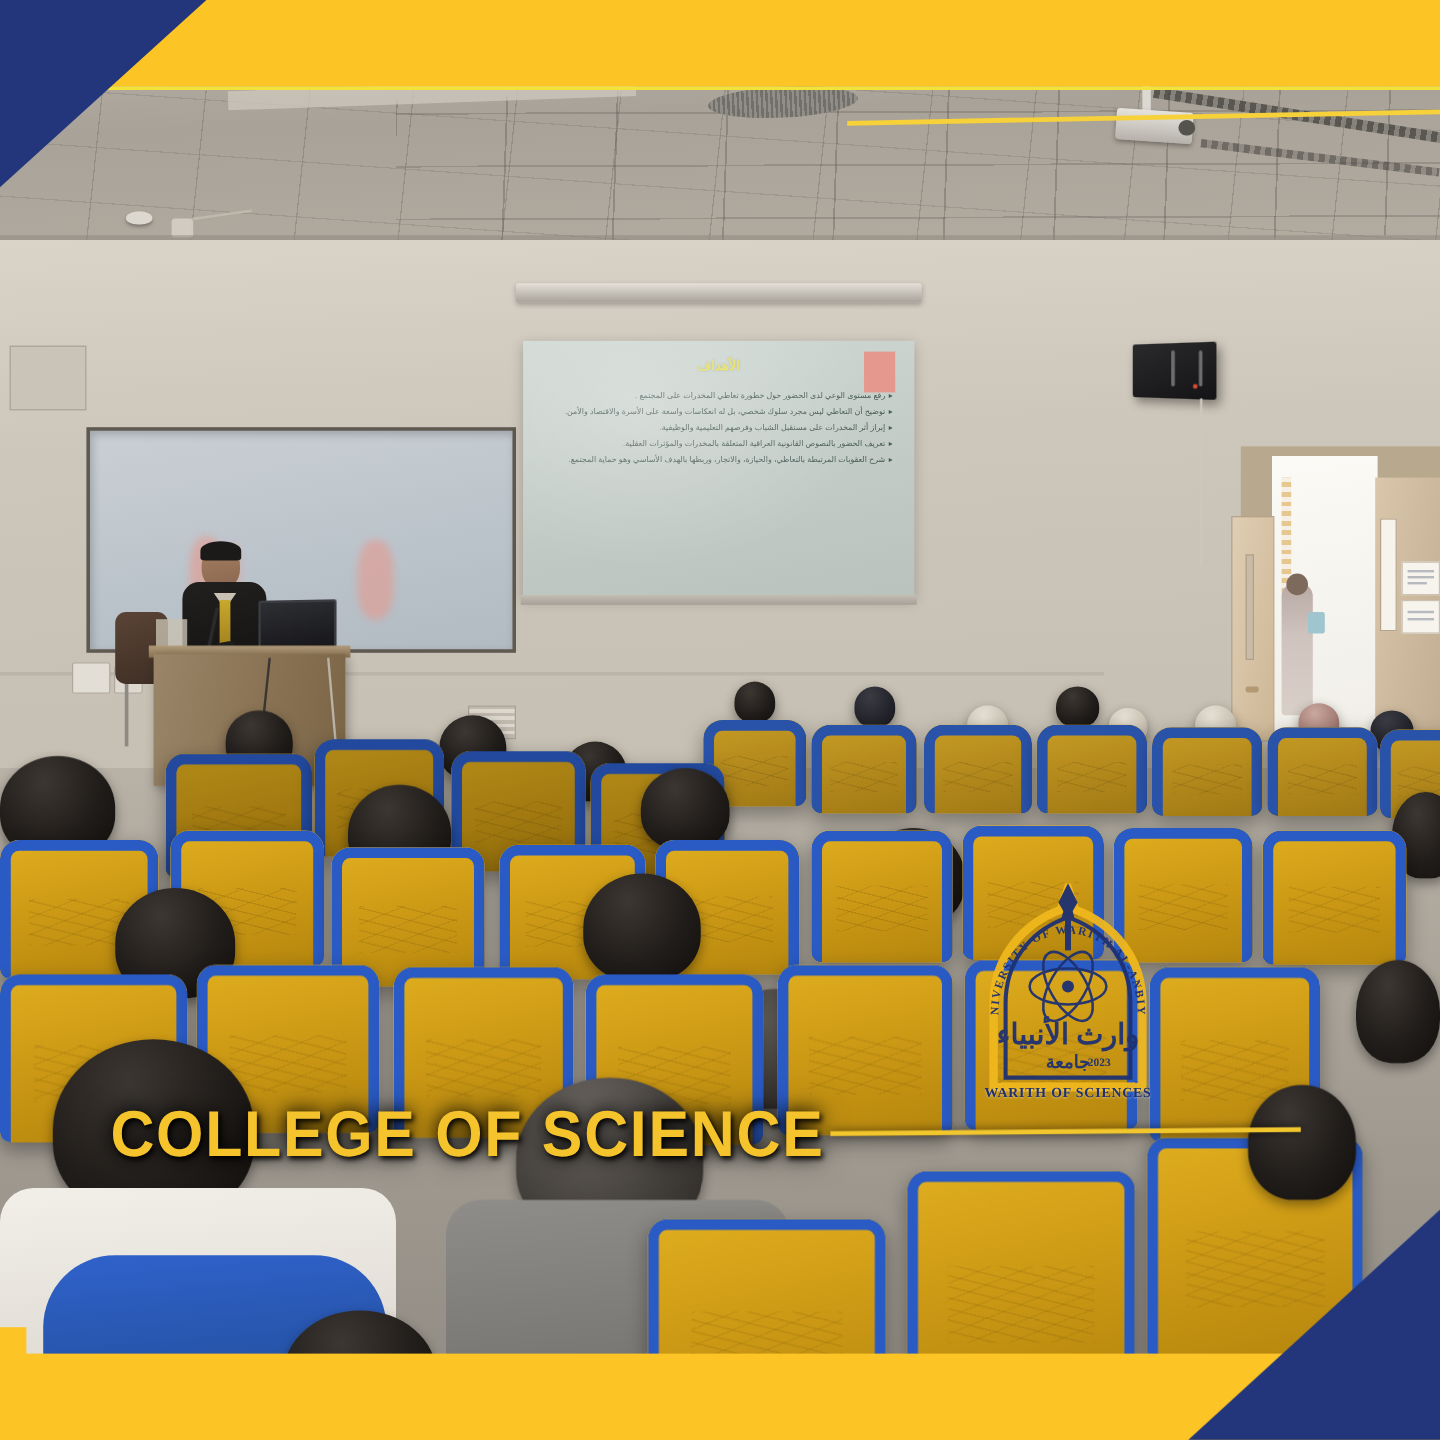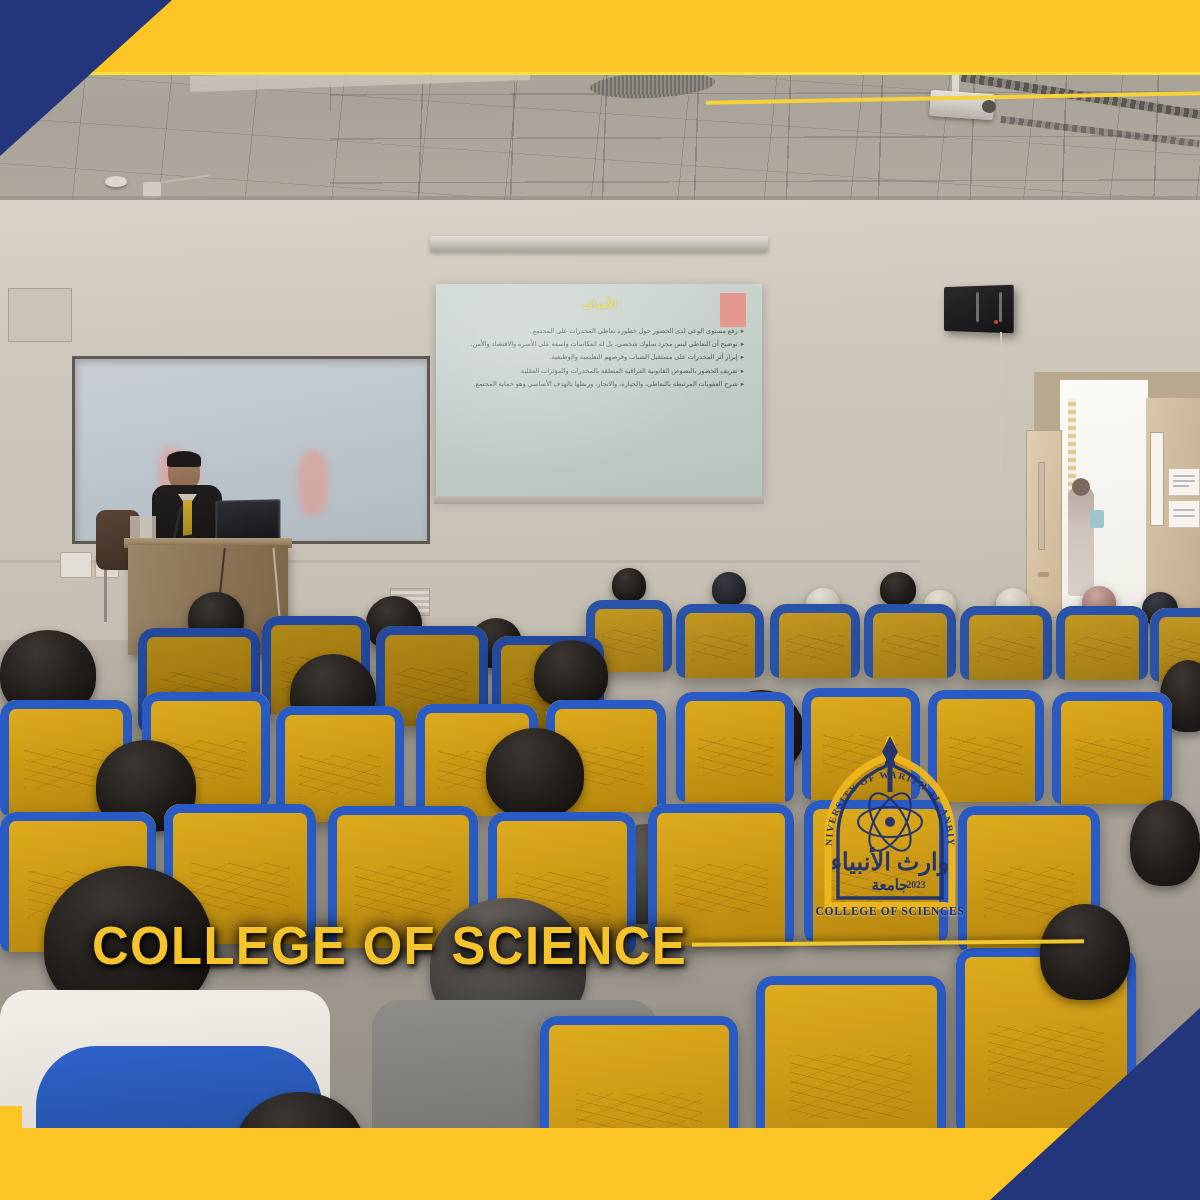--- a/index.html
+++ b/index.html
@@ -696,21 +696,21 @@
 
       <g fill="#1E3172" font-family="Liberation Serif, serif">
         <text x="78" y="134" text-anchor="middle" font-size="24" font-weight="bold">وارث الأنبياء</text>
         <text x="78" y="154" text-anchor="middle" font-size="15" font-weight="bold">جامعة</text>
       </g>
       <text x="104" y="152" text-anchor="middle" font-family="Liberation Serif, serif" font-size="9.5" font-weight="bold" fill="#1E3172">2023</text>
 
       <rect x="22" y="166" width="112" height="5" fill="#F0B81E"></rect>
     </svg>
   </div>
-  <div class="logo-caption">COLLEGE OF SCIENCES</div>
+  <div class="logo-caption">WARITH OF SCIENCES</div>
 
   <div class="top-yellow"></div>
   <div class="top-yellow-line"></div>
   <div class="corner-navy-tl"></div>
   <div class="thin-line-top"></div>
 
   <div class="bottom-left-strip"></div>
   <div class="bottom-yellow"></div>
   <div class="corner-navy-br"></div>
 

